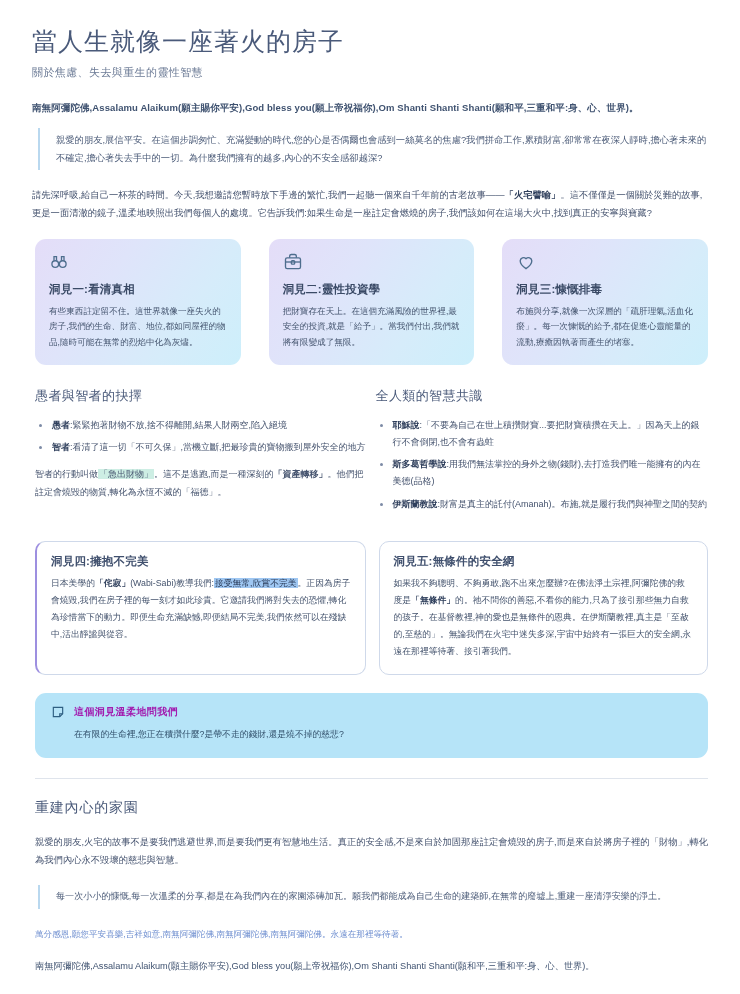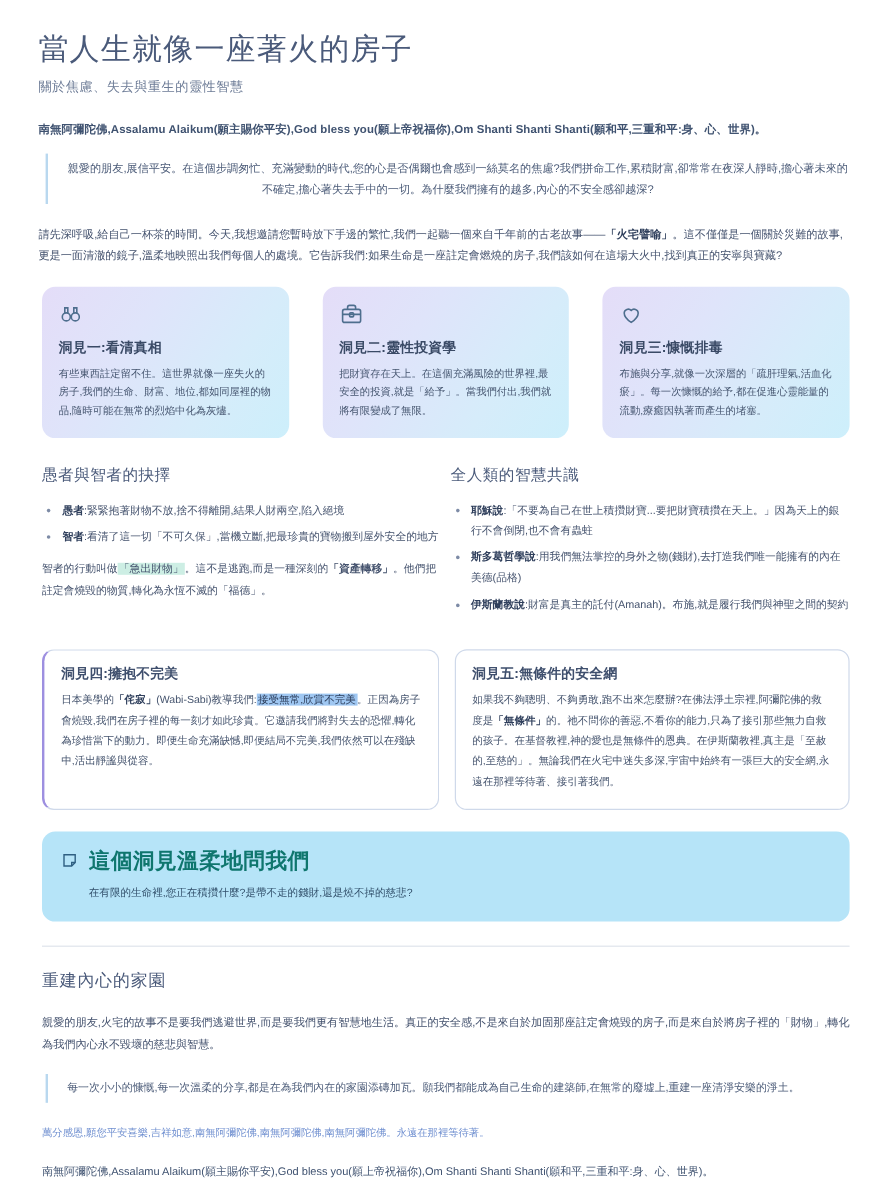--- a/index.html
+++ b/index.html
@@ -38,21 +38,20 @@
     color:#3f5270;
     margin:0 0 13px 0;
     letter-spacing:.1px;
   }
 
   
   .quote{
     border-left:2px solid #b9d8ef;
     padding:3px 0 3px 16px;
     margin:0 1px 16px 6px;
-    text-align:center;
   }
   .quote p{
     margin:0;
     font-size:9.3px;
     line-height:1.95;
     color:#4b5b78;
   }
 
   .body-p{
     font-size:9.3px;
@@ -185,22 +184,22 @@
     align-items:center;
     gap:9px;
     margin:0 0 8px 0;
   }
   .callout-icon{
     width:14px;height:14px;
     color:#2f5f82;
     flex:none;
   }
   .callout-title{
-    font-size:18px;
-    color:#0f766e;
+    font-size:10px;
+    color:#a21caf;
     margin:0;
     letter-spacing:.4px;
   }
   .callout-text{
     font-size:8.8px;
     color:#32506b;
     margin:0 0 0 23px;
     line-height:1.8;
   }
 

